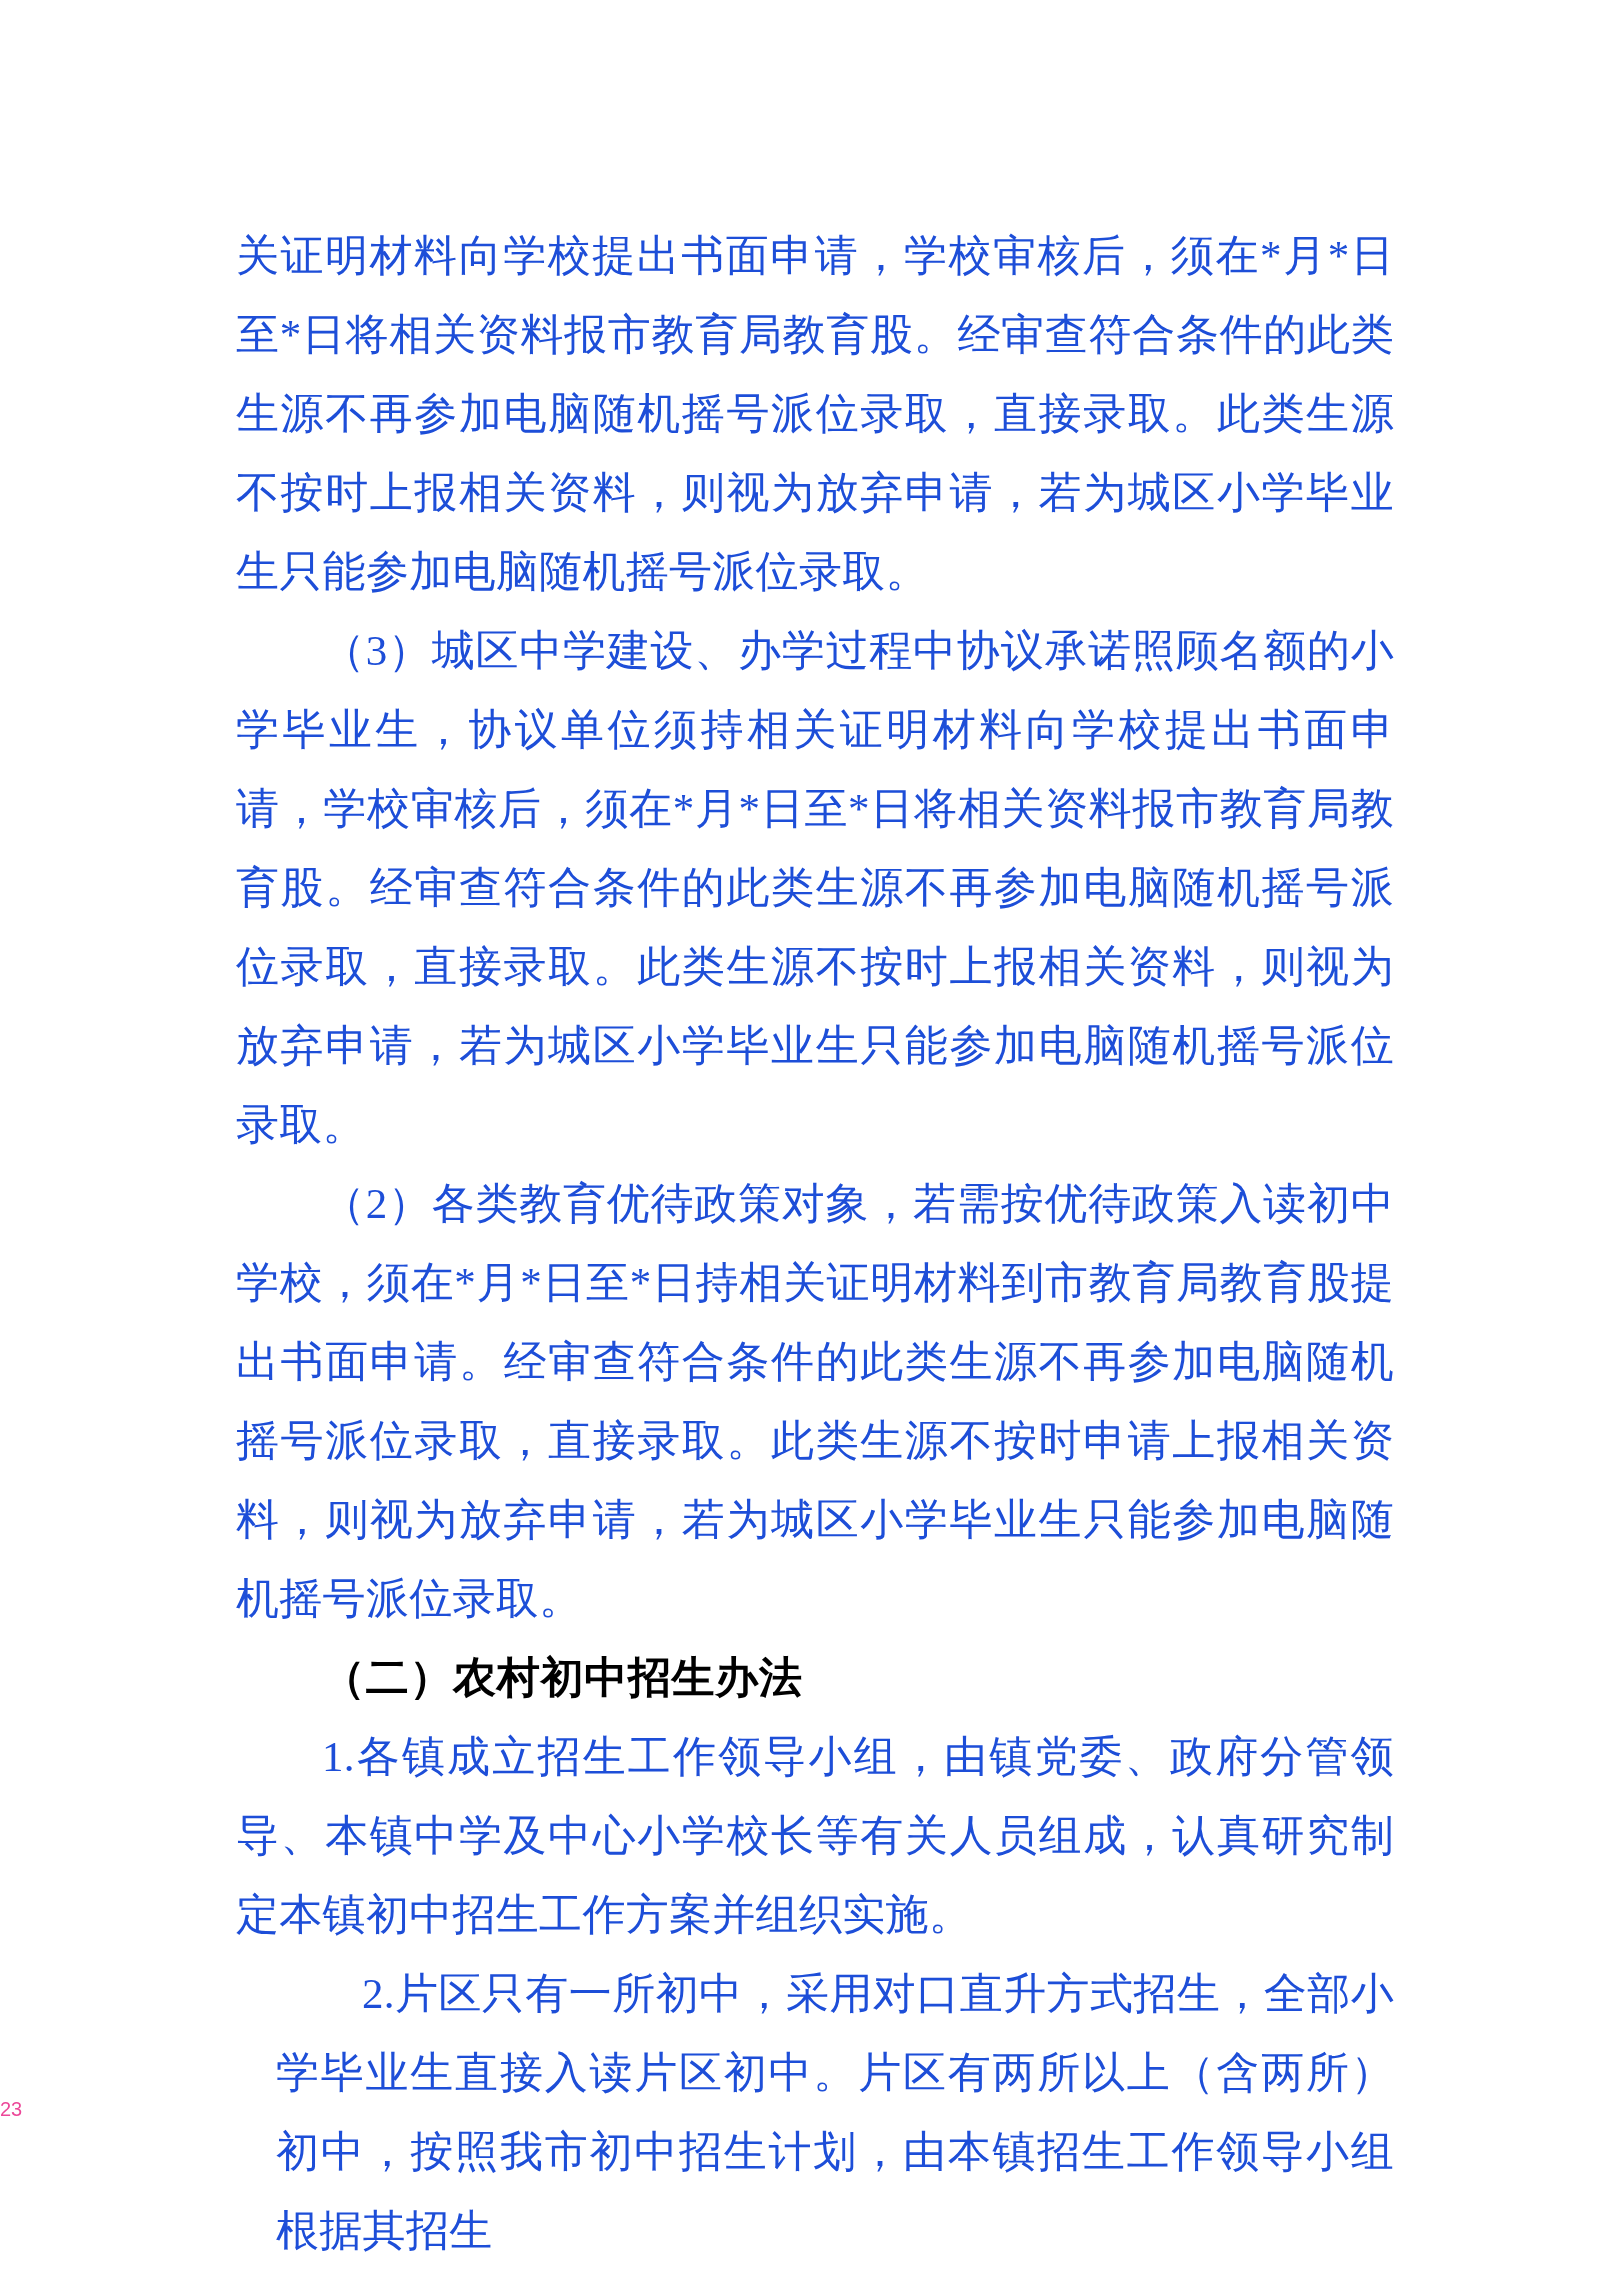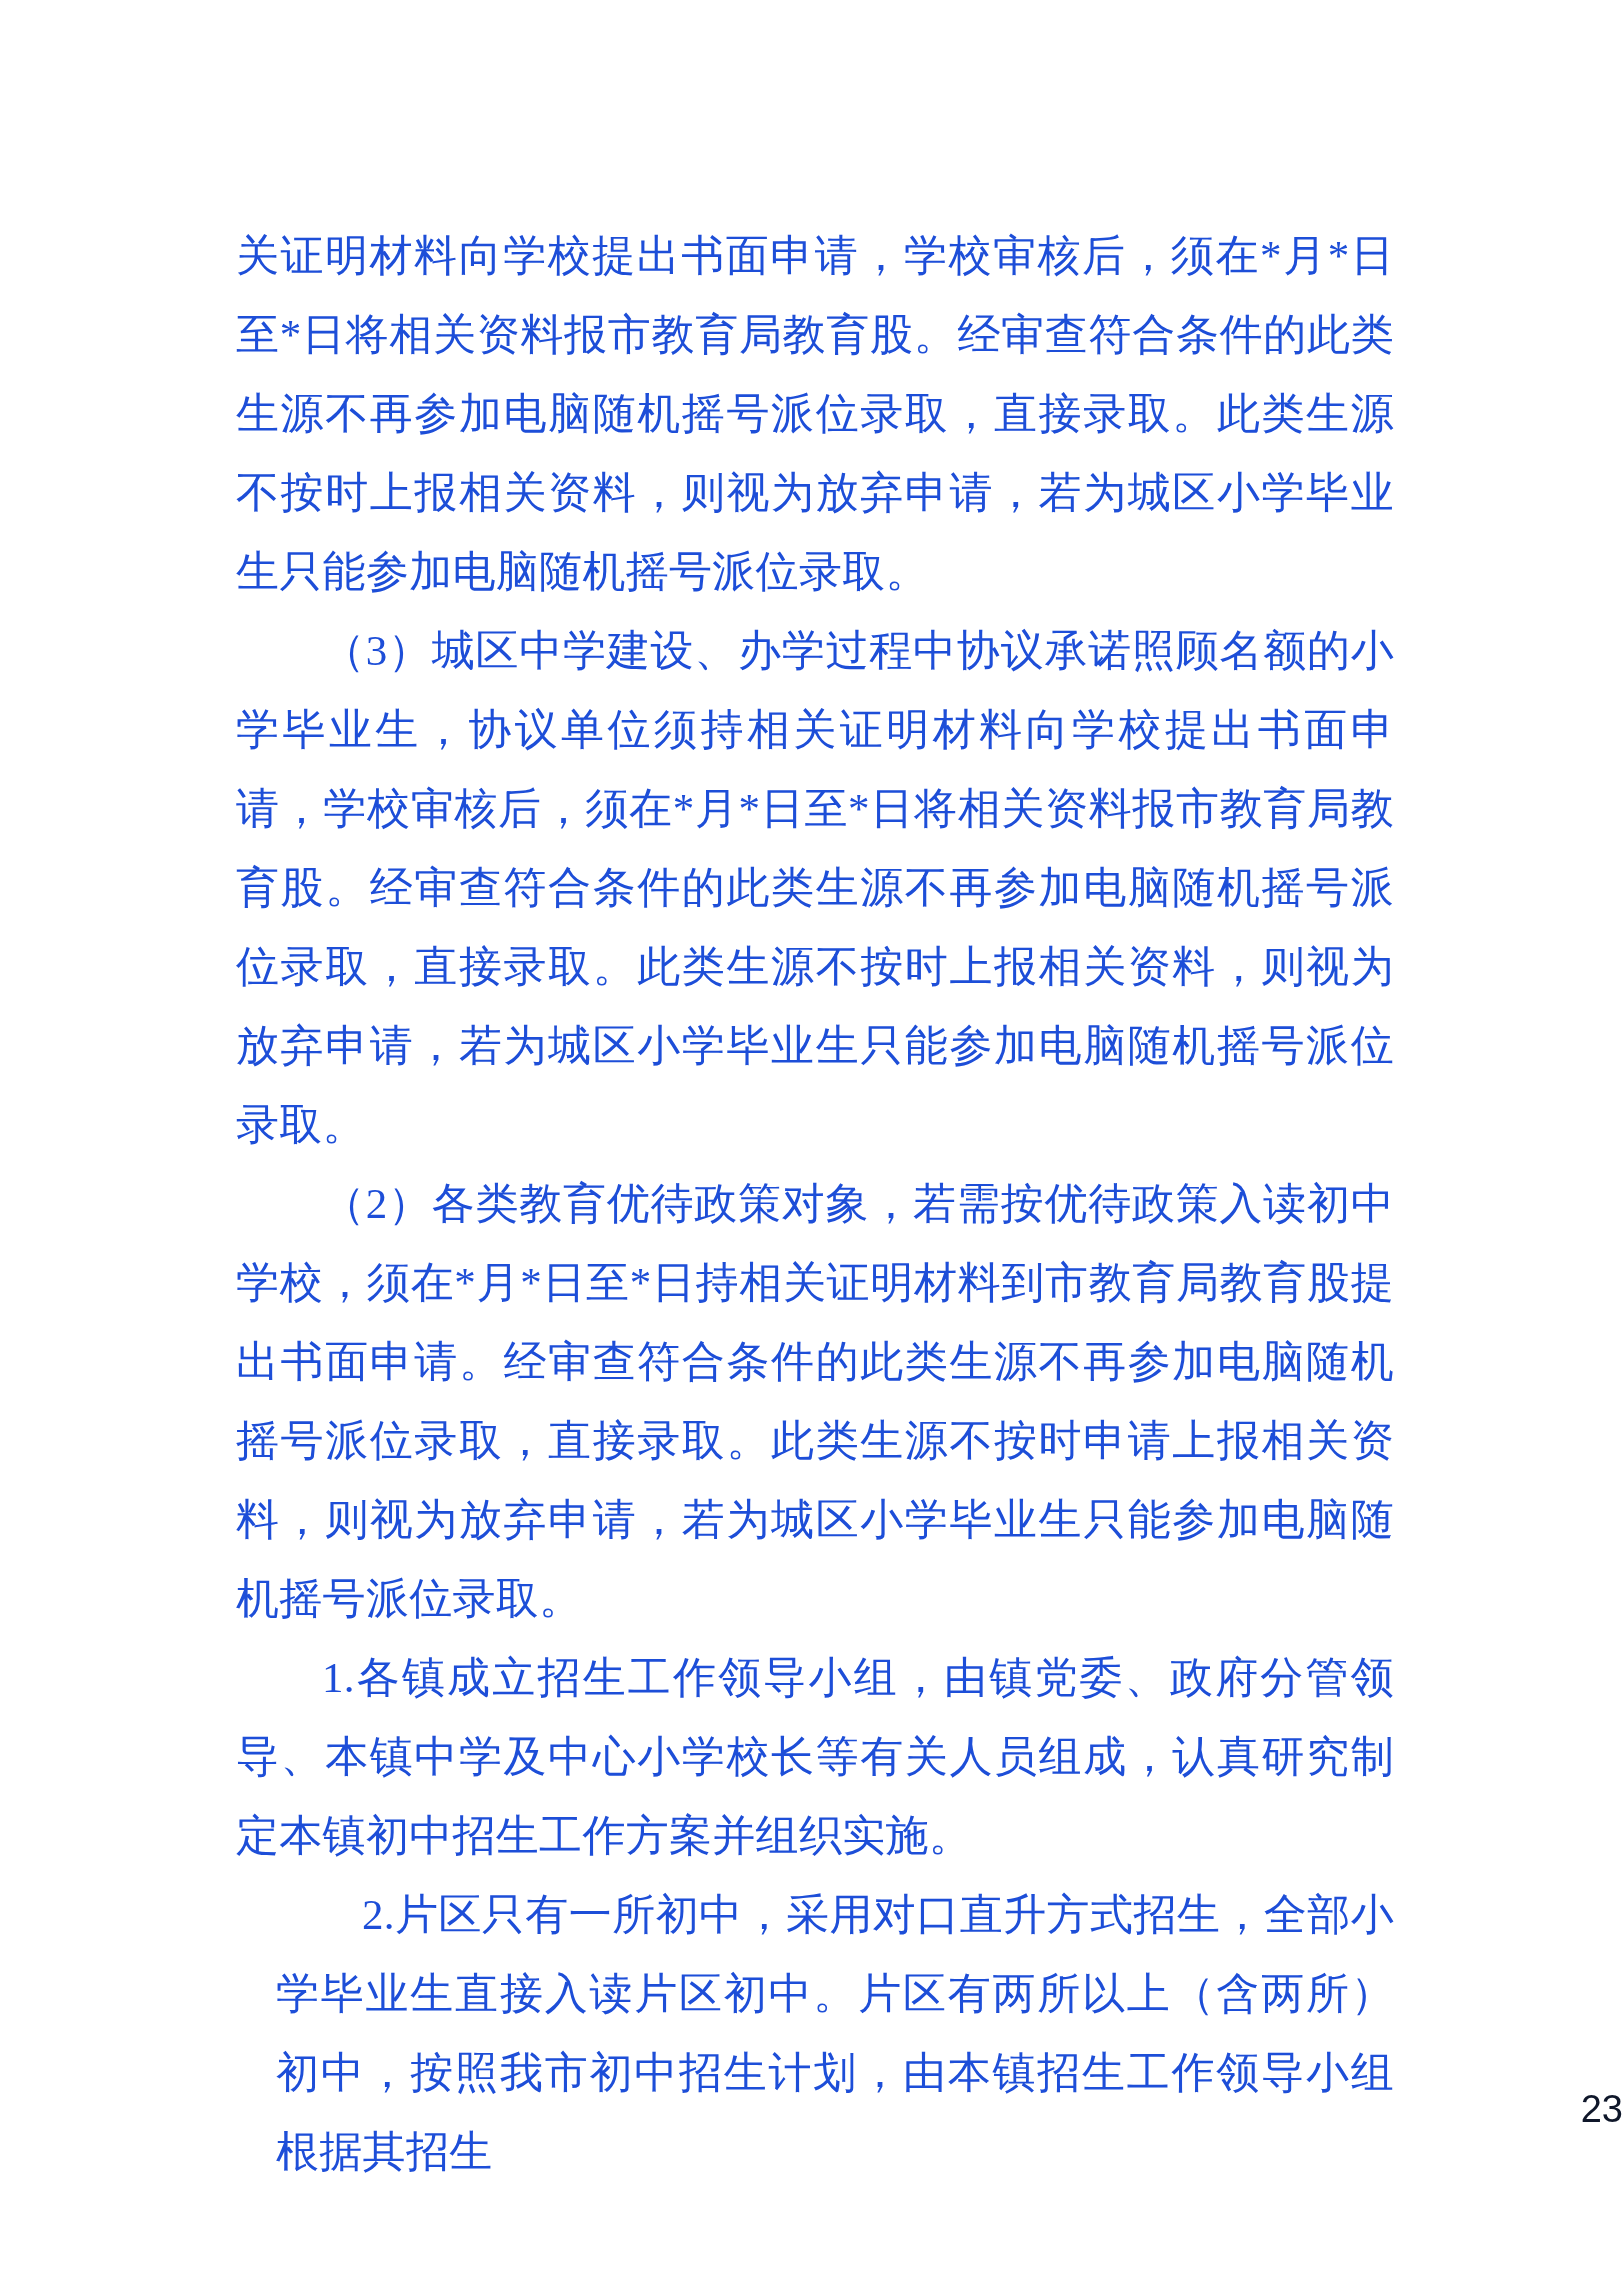--- a/index.html
+++ b/index.html
@@ -52,41 +52,42 @@
     text-indent: 2em;
     font-weight: 700;
     letter-spacing: 0.7px;
     font-family: "Liberation Serif", "DejaVu Serif", serif;
   }
   .page-number {
     position: absolute;
     left: 0;
     right: 0;
     top: 2091px;
-    text-align: right;
-    font-size: 38px;
+    text-align: left;
+    font-size: 20px;
     line-height: 37px;
-    color: #0f172a;
+    color: #ec4899;
     font-family: "Liberation Sans", "DejaVu Sans", sans-serif;
     font-weight: 400;
   }
 </style>
 </head>
 <body>
 
 <div class="page">
 
   <div class="content">
 
     <p class="para no-indent">关证明材料向学校提出书面申请，学校审核后，须在*月*日至*日将相关资料报市教育局教育股。经审查符合条件的此类生源不再参加电脑随机摇号派位录取，直接录取。此类生源不按时上报相关资料，则视为放弃申请，若为城区小学毕业生只能参加电脑随机摇号派位录取。</p>
 
     <p class="para">（3）城区中学建设、办学过程中协议承诺照顾名额的小学毕业生，协议单位须持相关证明材料向学校提出书面申请，学校审核后，须在*月*日至*日将相关资料报市教育局教育股。经审查符合条件的此类生源不再参加电脑随机摇号派位录取，直接录取。此类生源不按时上报相关资料，则视为放弃申请，若为城区小学毕业生只能参加电脑随机摇号派位录取。</p>
 
     <p class="para">（2）各类教育优待政策对象，若需按优待政策入读初中学校，须在*月*日至*日持相关证明材料到市教育局教育股提出书面申请。经审查符合条件的此类生源不再参加电脑随机摇号派位录取，直接录取。此类生源不按时申请上报相关资料，则视为放弃申请，若为城区小学毕业生只能参加电脑随机摇号派位录取。</p>
 
+    <p class="heading">（二）农村初中招生办法</p>
 
     <p class="para">1.各镇成立招生工作领导小组，由镇党委、政府分管领导、本镇中学及中心小学校长等有关人员组成，认真研究制定本镇初中招生工作方案并组织实施。</p>
 
     <p class="para last-line-left">2.片区只有一所初中，采用对口直升方式招生，全部小学毕业生直接入读片区初中。片区有两所以上（含两所）初中，按照我市初中招生计划，由本镇招生工作领导小组根据其招生</p>
 
   </div>
 
   <div class="page-number">23</div>
 
 </div>

